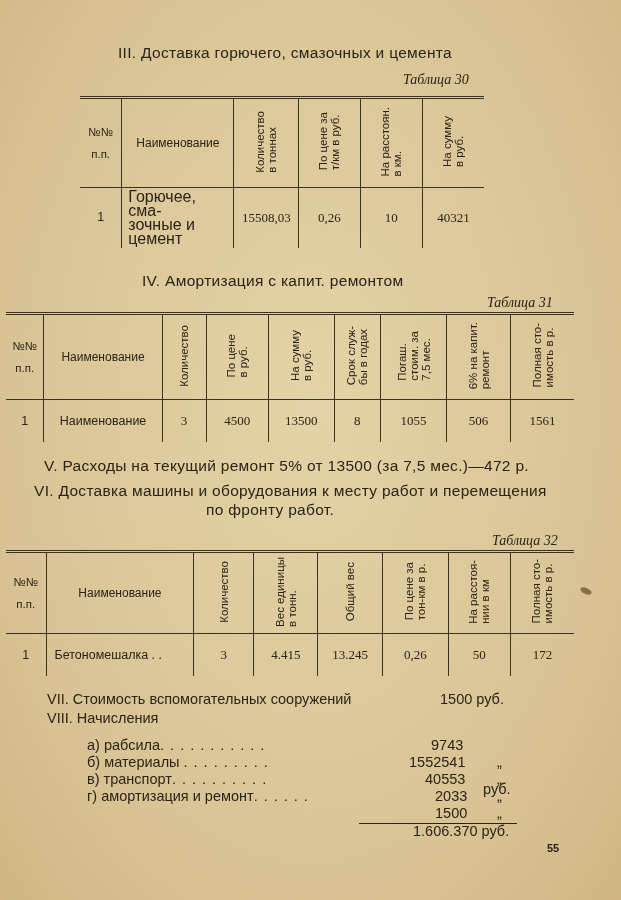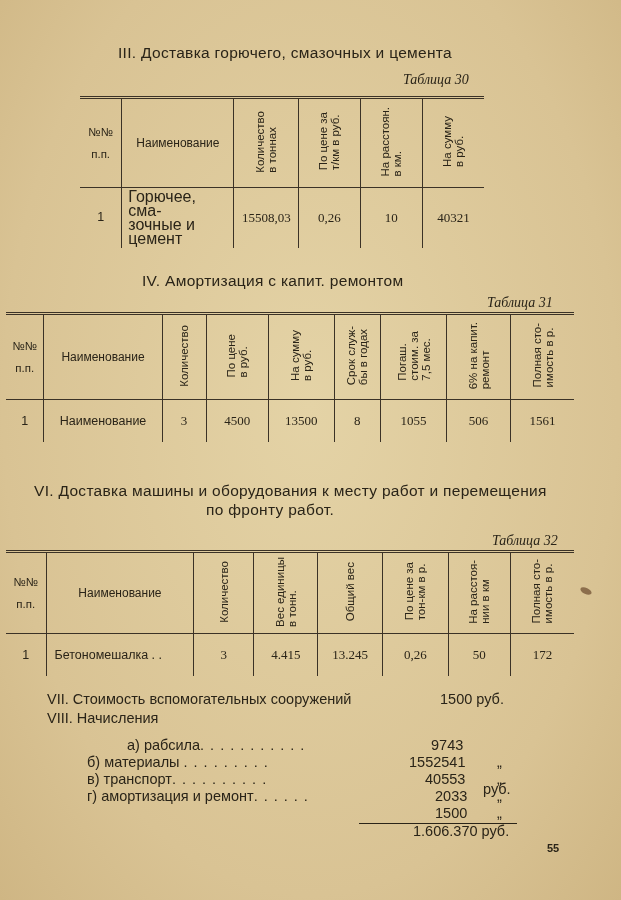--- a/index.html
+++ b/index.html
@@ -94,20 +94,21 @@
         <td class="num">4500</td>
         <td class="num">13500</td>
         <td class="num">8</td>
         <td class="num">1055</td>
         <td class="num">506</td>
         <td class="num">1561</td>
       </tr>
     </tbody>
   </table>
 
+  <div class="abs h" style="left:44px;top:457px;">V. Расходы на текущий ремонт 5% от 13500 (за 7,5 мес.)—472 р.</div>
 
   <div class="abs h" style="left:34px;top:482px;">VI. Доставка машины и оборудования к месту работ и перемещения</div>
   <div class="abs h" style="left:206px;top:501px;">по фронту работ.</div>
   <div class="abs tlabel" style="left:492px;top:533px;">Таблица 32</div>
 
   <table class="t" style="left:6px;top:550px;width:568px;">
     <thead>
       <tr style="height:82px;">
         <th style="width:40px;"><span class="nn" style="white-space:pre-line;display:inline-block;">№№
 п.п.</span></th>
@@ -137,21 +138,21 @@
       </tr>
     </tbody>
   </table>
 
   <div class="abs list" style="left:47px;top:691px;">VII. Стоимость вспомогательных сооружений</div>
   <div class="abs list" style="left:440px;top:691px;">1500 руб.</div>
 
   <div class="abs list" style="left:47px;top:710px;">VIII. Начисления</div>
 
   <div class="abs list" style="left:87px;top:737px;width:440px;height:100px;">
-    <div class="row" style="top:0;left:0;margin-left:40px;">
+    <div class="row" style="top:0;left:0;">
       <span>а) рабсила</span><span class="dots">...........</span>
     </div>
     <div class="row" style="top:0;left:344px;">9743</div>
     <div class="row" style="top:0;left:396px;margin-top:44px;">руб.</div>
 
     <div class="row" style="top:17px;left:0;">
       <span>б) материалы</span> <span class="dots">.........</span>
     </div>
     <div class="row" style="top:17px;left:322px;">1552541</div>
     <div class="row" style="top:17px;left:410px;">„</div>

